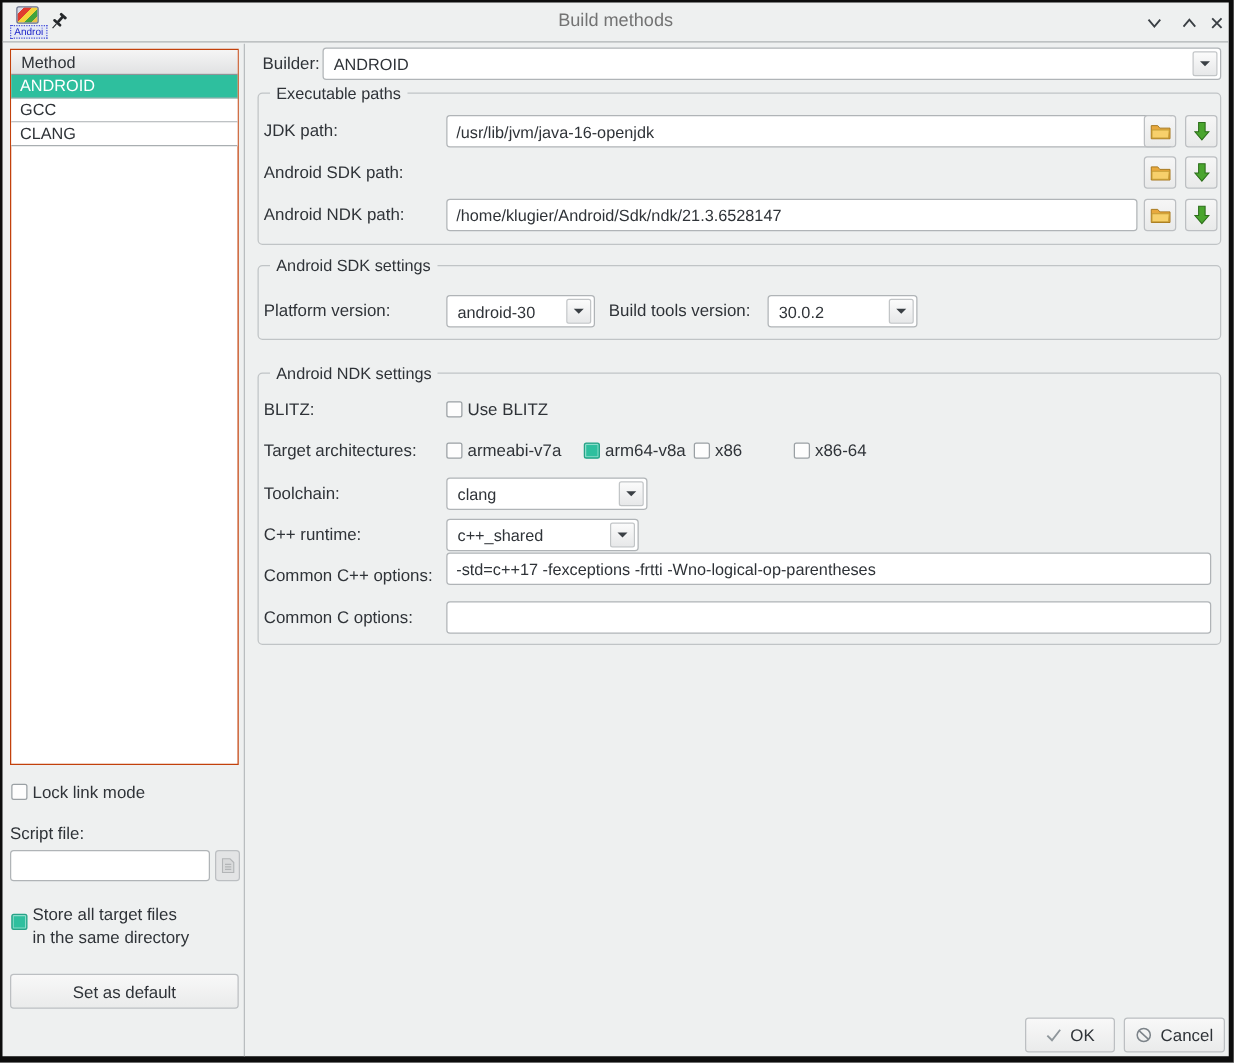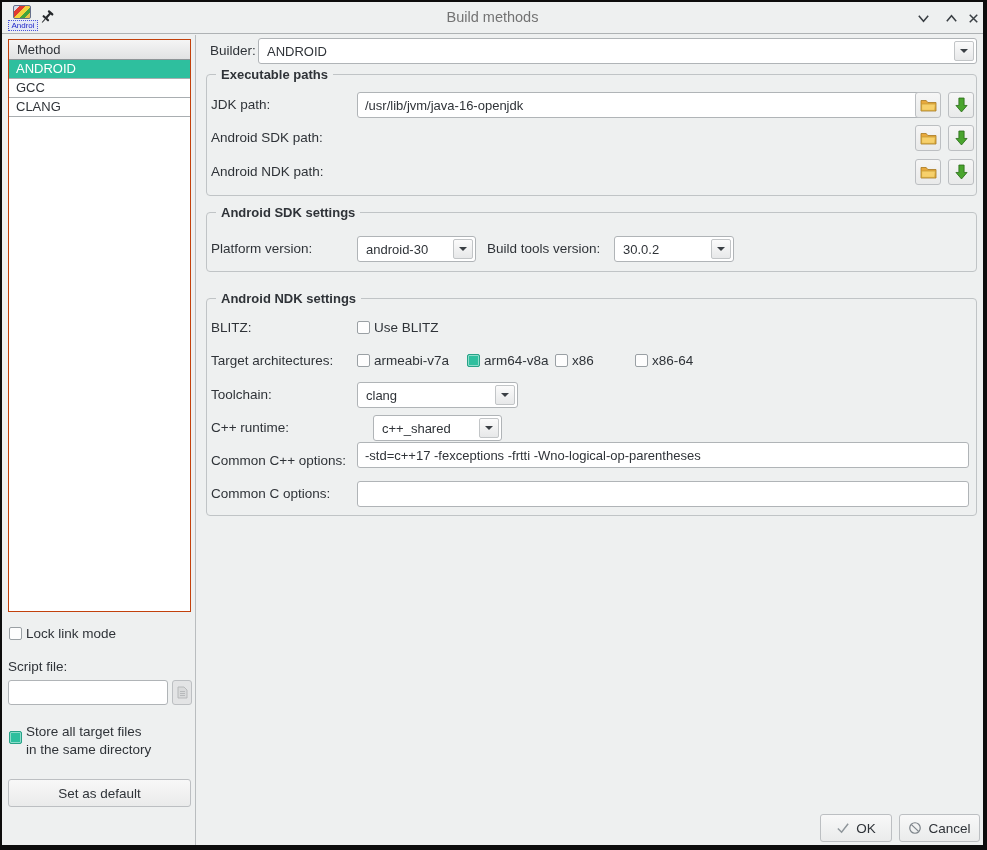--- a/index.html
+++ b/index.html
@@ -39,21 +39,21 @@
     position:absolute;height:26px;background:#fff;border:1px solid #b0b4b7;border-radius:3px;
     font-family:inherit;font-size:13px;color:#2f3338;padding:0 7px;outline:none;
   }
   .combo{position:absolute;height:26px;background:#fff;border:1px solid #b0b4b7;border-radius:3px;cursor:default;}
   .combo .txt{position:absolute;left:8px;top:5px;font-size:13px;white-space:nowrap;}
   .combo .arrow-btn{position:absolute;top:2px;right:2px;bottom:2px;width:20px;
     background:linear-gradient(#fbfbfb,#e7e8e9);border:1px solid #c2c5c7;border-radius:2px;}
   .combo .arrow-btn::after{content:"";position:absolute;left:50%;top:50%;margin:-2px 0 0 -4px;
     border:4px solid transparent;border-top-color:#3a3f44;}
   .group{position:absolute;border:1px solid #c0c4c6;border-radius:4px;}
-  .legend{position:absolute;top:-9px;left:9px;background:#eef0f0;padding:0 5px;font-size:13px;line-height:17px;color:#2f3338;white-space:nowrap;font-weight:bold;}
+  .legend{position:absolute;top:-9px;left:9px;background:#eef0f0;padding:0 5px;font-size:13px;line-height:17px;color:#2f3338;white-space:nowrap;}
   .cb{position:absolute;width:13px;height:13px;background:#fdfdfd;border:1px solid #9aa0a4;border-radius:2px;cursor:default;}
   .cb.checked{background:var(--accent);border-color:#27a287;box-shadow:inset 0 0 0 1px rgba(255,255,255,.45);}
   .btn{
     position:absolute;background:linear-gradient(#f8f8f8,#eaebeb);border:1px solid #bcbfc2;border-radius:3px;
     font-size:13.5px;color:#2f3338;display:flex;align-items:center;justify-content:center;gap:6px;cursor:default;
   }
   .sq-btn{
     position:absolute;width:26px;height:26px;background:linear-gradient(#f6f6f6,#e9eaea);
     border:1px solid #bcbfc2;border-radius:3px;display:flex;align-items:center;justify-content:center;cursor:default;
   }
@@ -134,20 +134,21 @@
       <path d="M1.6 6 h13.8 l-0.6 6.4 H1.6z" fill="#f7d06b" stroke="#c09a33" stroke-width="0.7"></path>
     </svg>
   </div>
   <div class="sq-btn" style="left:946px;top:123px;">
     <svg width="13" height="16" viewBox="0 0 14 17">
       <path d="M7 16 L1 9 H4.2 V1 H9.8 V9 H13z" fill="#4aa52e" stroke="#2c6e1a" stroke-width="0.9"></path>
     </svg>
   </div>
 
   <div class="lbl" style="left:209px;top:162px;">Android NDK path:</div>
+  <input class="field" style="left: 355px; top: 157px; width: 553px;" value="/home/klugier/Android/Sdk/ndk/21.3.6528147">
   <div class="sq-btn" style="left:913px;top:157px;">
     <svg width="17" height="14" viewBox="0 0 17 14">
       <path d="M1 2.5 h5.2 l1.6 2 H16 v8.5 H1z" fill="#e8a93d" stroke="#a8791f" stroke-width="0.8"></path>
       <path d="M1.6 6 h13.8 l-0.6 6.4 H1.6z" fill="#f7d06b" stroke="#c09a33" stroke-width="0.7"></path>
     </svg>
   </div>
   <div class="sq-btn" style="left:946px;top:157px;">
     <svg width="13" height="16" viewBox="0 0 14 17">
       <path d="M7 16 L1 9 H4.2 V1 H9.8 V9 H13z" fill="#4aa52e" stroke="#2c6e1a" stroke-width="0.9"></path>
     </svg>
@@ -183,21 +184,21 @@
   <div class="lbl" style="left:570px;top:351px;">x86</div>
   <span class="cb" style="left:633px;top:352px;"></span>
   <div class="lbl" style="left:650px;top:351px;">x86-64</div>
 
   <div class="lbl" style="left:209px;top:385px;">Toolchain:</div>
   <div class="combo" style="left:355px;top:380px;width:161px;">
     <span class="txt">clang</span>
     <span class="arrow-btn"></span>
   </div>
   <div class="lbl" style="left:209px;top:418px;">C++ runtime:</div>
-  <div class="combo" style="left:355px;top:413px;width:129px;margin-left:16px;">
+  <div class="combo" style="left:355px;top:413px;width:154px;">
     <span class="txt">c++_shared</span>
     <span class="arrow-btn"></span>
   </div>
   <div class="lbl" style="left:209px;top:451px;">Common C++ options:</div>
   <input class="field" style="left: 355px; top: 440px; width: 612px;" value="-std=c++17 -fexceptions -frtti -Wno-logical-op-parentheses">
   <div class="lbl" style="left:209px;top:484px;">Common C options:</div>
   <input class="field" style="left: 355px; top: 479px; width: 612px;" value="">
 
   <span class="cb" style="left:7px;top:625px;"></span>
   <div class="lbl" style="left:24px;top:624px;">Lock link mode</div>

